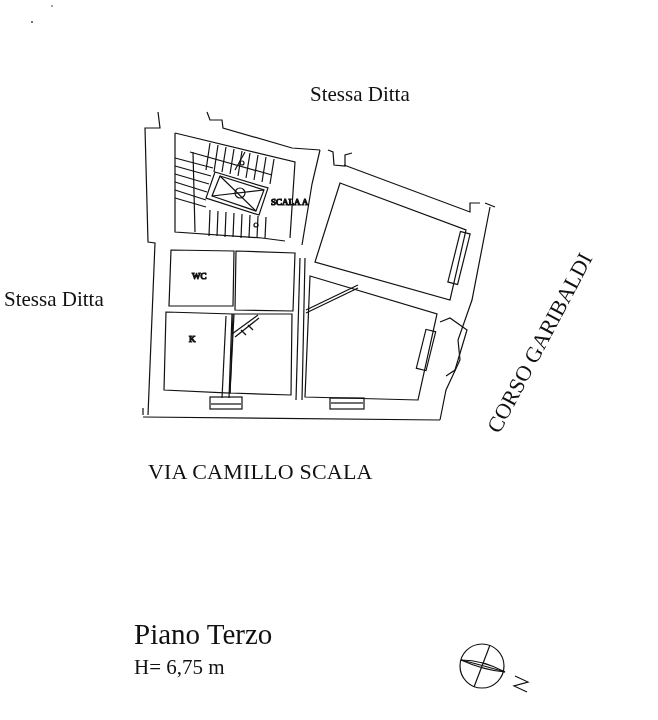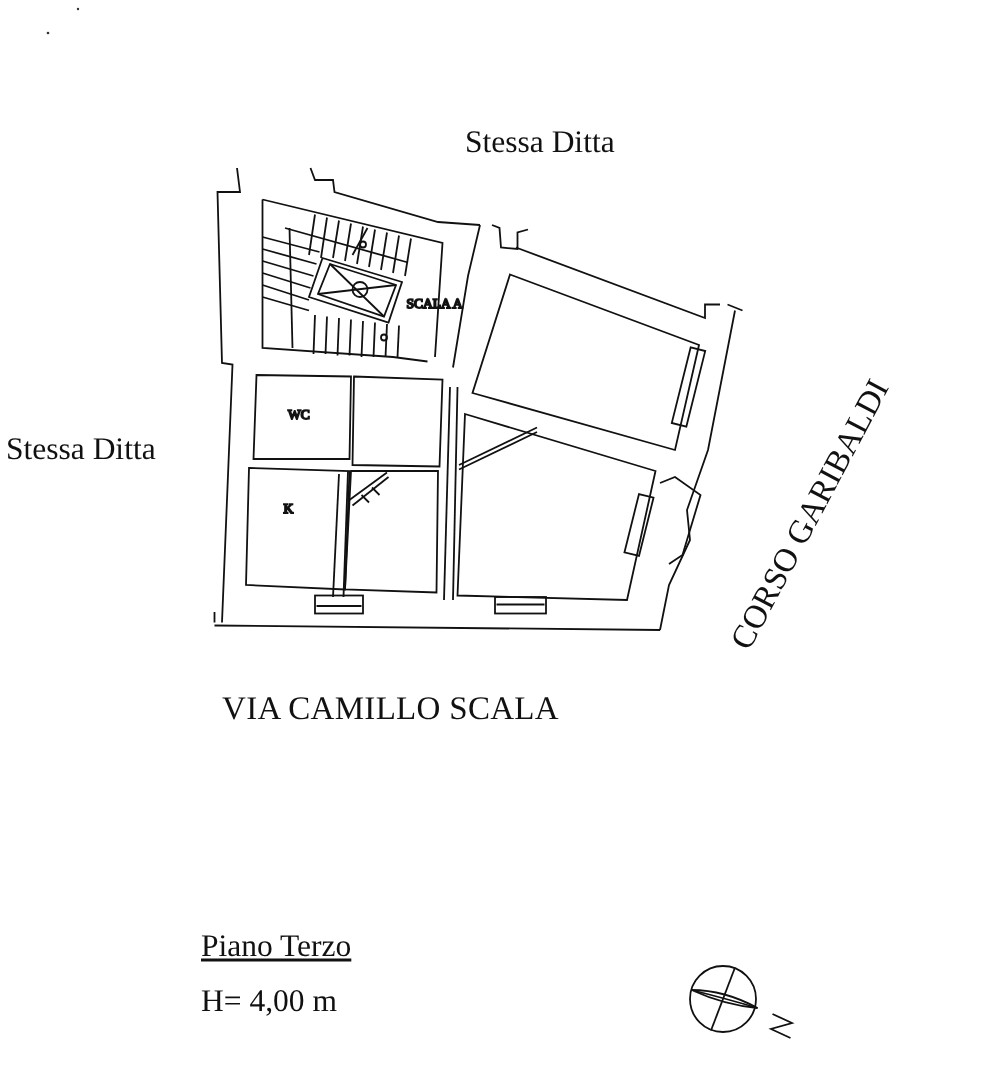--- a/index.html
+++ b/index.html
@@ -3,21 +3,21 @@
   <meta charset="utf-8">
   <style>
     html, body { margin: 0; padding: 0; background: #ffffff; }
     body { width: 658px; height: 720px; position: relative; overflow: hidden;
            font-family: "Liberation Serif", "DejaVu Serif", serif; color: #111; }
     .label { position: absolute; white-space: nowrap; color: #111; }
     .north-label { left: 310px; top: 82px; font-size: 21px; }
     .west-label { left: 4px; top: 287px; font-size: 21px; }
     .south-label { left: 148px; top: 459px; font-size: 22px; letter-spacing: 0.2px; }
     .east-label { left: 440px; top: 330px; font-size: 22px; transform: rotate(-62deg); transform-origin: center; }
-    .floor-label { left: 134px; top: 618px; font-size: 21px; text-decoration: underline; }
+    .floor-label { left: 134px; top: 618px; font-size: 29px; }
     .height-label { left: 134px; top: 655px; font-size: 21px; }
     svg.plan { position: absolute; left: 0; top: 0; }
     .room-text { font-family: "Liberation Serif", serif; font-size: 9px; fill: #111; }
     .north-arrow { position: absolute; left: 455px; top: 630px; }
   </style>
 </head>
 <body>
 
 <svg class="plan" width="658" height="720" viewBox="0 0 658 720" fill="none" stroke="#111" stroke-width="1.2">
 
@@ -120,21 +120,21 @@
   <text class="room-text" x="192" y="279">WC</text>
   <text class="room-text" x="189" y="342">K</text>
 </svg>
 
 <div class="label north-label">Stessa Ditta</div>
 <div class="label west-label">Stessa Ditta</div>
 <div class="label south-label">VIA CAMILLO SCALA</div>
 <div class="label east-label">CORSO GARIBALDI</div>
 
 <div class="label floor-label">Piano Terzo</div>
-<div class="label height-label">H= 4,00 m</div>
+<div class="label height-label">H= 6,75 m</div>
 
 <svg class="north-arrow" width="120" height="80" viewBox="0 0 120 80" fill="none" stroke="#111" stroke-width="1.2">
   <circle cx="27" cy="36" r="22"></circle>
   <line x1="35" y1="15" x2="19" y2="57"></line>
   <path d="M 6 30 Q 28 30 50 42 Q 28 40 6 30 Z"></path>
   <path d="M 6 30 Q 30 36 50 42"></path>
   <polyline points="60,46 73,52 59,56 72,62"></polyline>
 </svg>
 
 </body></html>

